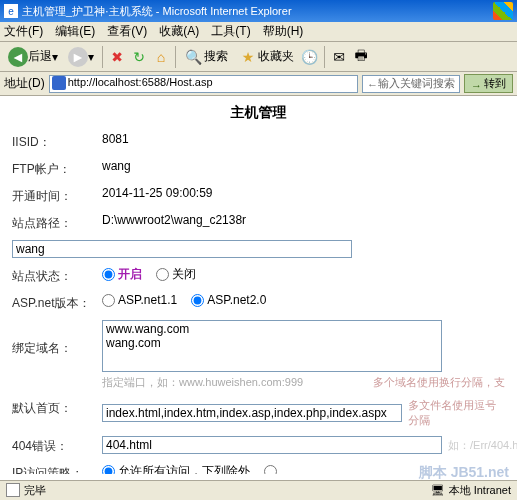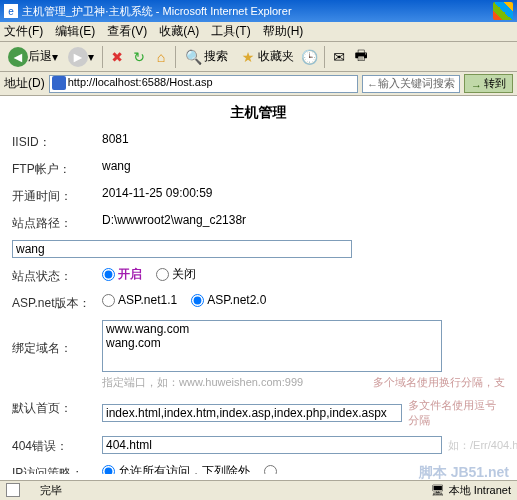--- a/index.html
+++ b/index.html
@@ -27,21 +27,21 @@
 .form-label { width: 90px; color: #333; flex-shrink: 0; padding-top: 2px; }
 .form-value { flex: 1; }
 .text-input { border: 1px solid #7f9db9; padding: 1px 3px; font-size: 12px; width: 340px; height: 18px; }
 .textarea { border: 1px solid #7f9db9; padding: 1px 3px; font-size: 12px; width: 340px; height: 52px; resize: none; font-family: inherit; overflow-y: scroll; }
 .radio-group { display: flex; gap: 14px; align-items: center; }
 .radio-item { display: flex; align-items: center; gap: 3px; }
 .enabled { color: #a21caf; font-weight: bold; }
 .hint { font-size: 11px; color: #c99; margin-left: 6px; }
 .hint-gray { font-size: 11px; color: #aaa; }
 .statusbar { position: fixed; bottom: 0; left: 0; right: 0; background: #ece9d8; height: 20px; border-top: 1px solid #aca899; display: flex; align-items: center; padding: 0 6px; font-size: 11px; width: 517px; }
-.status-left { flex: 1; display: flex; gap: 20px; }
+.status-left { flex: 1; display: flex; gap: 4px; }
 .status-icon { width: 14px; height: 14px; background: #fff; border: 1px solid #888; }
 .status-right { display: flex; align-items: center; gap: 4px; }
 .watermark { position: fixed; bottom: 18px; right: 8px; font-size: 14px; color: rgba(80,120,180,0.4); font-weight: bold; }
 .wide-input { width: 340px; }
 </style>
 </head>
 <body>
 
 <div class="titlebar">
   <span class="titlebar-icon">e</span>

